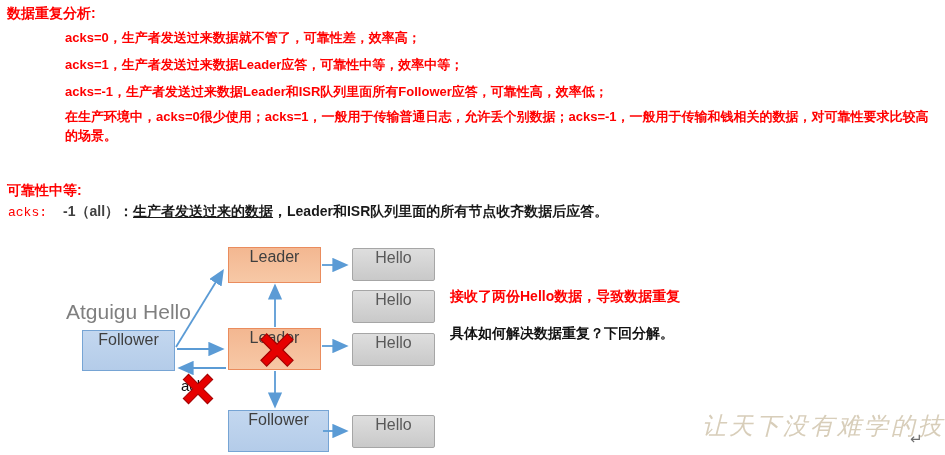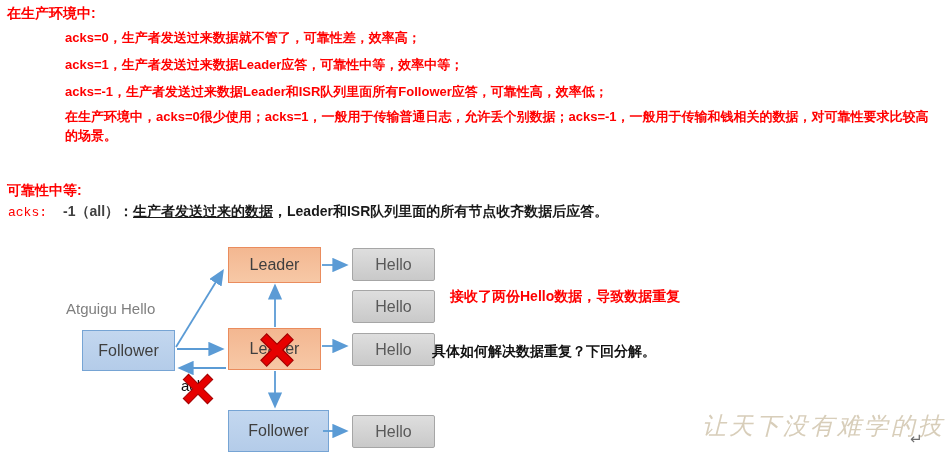--- a/index.html
+++ b/index.html
@@ -14,44 +14,44 @@
   .red-line{color:#ff0000;font-weight:bold;font-size:13px;white-space:nowrap;}
   .red-para{color:#ff0000;font-weight:bold;font-size:13px;line-height:19px;}
   .acks-line{font-size:13px;white-space:nowrap;}
   .acks-label{color:#ff0000;font-family:"Liberation Mono","DejaVu Sans Mono",monospace;font-size:13px;}
   .acks-value{color:#404040;font-weight:bold;font-size:14px;margin-left:16px;}
   .acks-colon{color:#1a1a1a;font-weight:bold;font-size:14px;}
   .acks-desc{color:#1a1a1a;font-weight:bold;font-size:14px;}
   .u{text-decoration:underline;}
   
   .box{
-    position:absolute;display:flex;align-items:center;justify-content:center;
+    position:absolute;display:flex;align-items:flex-start;justify-content:center;
     font-size:16px;color:#3f3f3f;box-sizing:border-box;
   }
   .box.blue{background:linear-gradient(#c3d7ef,#b4cce9);border:1.5px solid #76a4d4;}
   .box.orange{background:linear-gradient(#f3b791,#f7c8a6);border:1.5px solid #ea8c5d;}
   .box.hello{
     background:linear-gradient(#dedede,#c9c9c9);
     border:1.5px solid #a6a6a6;border-radius:2px;color:#595959;
   }
-  .gray-label{color:#7f7f7f;font-size:15px;white-space:nowrap;}
+  .gray-label{color:#7f7f7f;font-size:21px;white-space:nowrap;}
   .ack-label{color:#111;font-size:15px;white-space:nowrap;}
   .note-red{color:#ff0000;font-weight:bold;font-size:14px;white-space:nowrap;}
   .note-black{color:#111;font-weight:bold;font-size:14px;white-space:nowrap;}
   .watermark{
     color:#d8ceba;font-size:24px;letter-spacing:3px;font-style:italic;
     font-family:"DejaVu Serif","Liberation Serif",serif;white-space:nowrap;
   }
   .return-mark{color:#6e6e6e;font-size:15px;}
   svg.overlay{position:absolute;left:0;top:240px;pointer-events:none;}
 </style>
 </head>
 <body>
 
-<div class="abs red-title" style="left:7px;top:5px;">在生产环境中:</div>
+<div class="abs red-title" style="left:7px;top:5px;">数据重复分析:</div>
 
 <div class="abs red-line" style="left:65px;top:29px;">acks=0，生产者发送过来数据就不管了，可靠性差，效率高；</div>
 
 <div class="abs red-line" style="left:65px;top:56px;text-align:right;">acks=1，生产者发送过来数据Leader应答，可靠性中等，效率中等；</div>
 
 <div class="abs red-line" style="left:65px;top:83px;">acks=-1，生产者发送过来数据Leader和ISR队列里面所有Follower应答，可靠性高，效率低；</div>
 
 <div class="abs red-para" style="left:65px;top:107px;width:872px;">在生产环境中，acks=0很少使用；acks=1，一般用于传输普通日志，允许丢个别数据；acks=-1，一般用于传输和钱相关的数据，对可靠性要求比较高的场景。</div>
 
 <div class="abs red-title" style="left:7px;top:182px;">可靠性中等:</div>
@@ -115,17 +115,17 @@
   <g transform="translate(277,110) scale(1.15)">
     <path d="M-14,-9 L-9,-14 L0,-5 L9,-14 L14,-9 L5,0 L14,9 L9,14 L0,5 L-9,14 L-14,9 L-5,0 Z" fill="#e60000" stroke="#a40000" stroke-width="1"></path>
   </g>
   <g transform="translate(198,149) scale(1.05)">
     <path d="M-14,-9 L-9,-14 L0,-5 L9,-14 L14,-9 L5,0 L14,9 L9,14 L0,5 L-9,14 L-14,9 L-5,0 Z" fill="#e60000" stroke="#a40000" stroke-width="1"></path>
   </g>
 </svg>
 
 <div class="abs note-red" style="left:450px;top:288px;">接收了两份Hello数据，导致数据重复</div>
 
-<div class="abs note-black" style="left:432px;top:325px;margin-top:18px;">具体如何解决数据重复？下回分解。</div>
+<div class="abs note-black" style="left:450px;top:325px;">具体如何解决数据重复？下回分解。</div>
 
 <div class="abs watermark" style="left:702px;top:410px;">让天下没有难学的技术</div>
 
 <div class="abs return-mark" style="left:910px;top:430px;">↵</div>
 
 </body></html>

